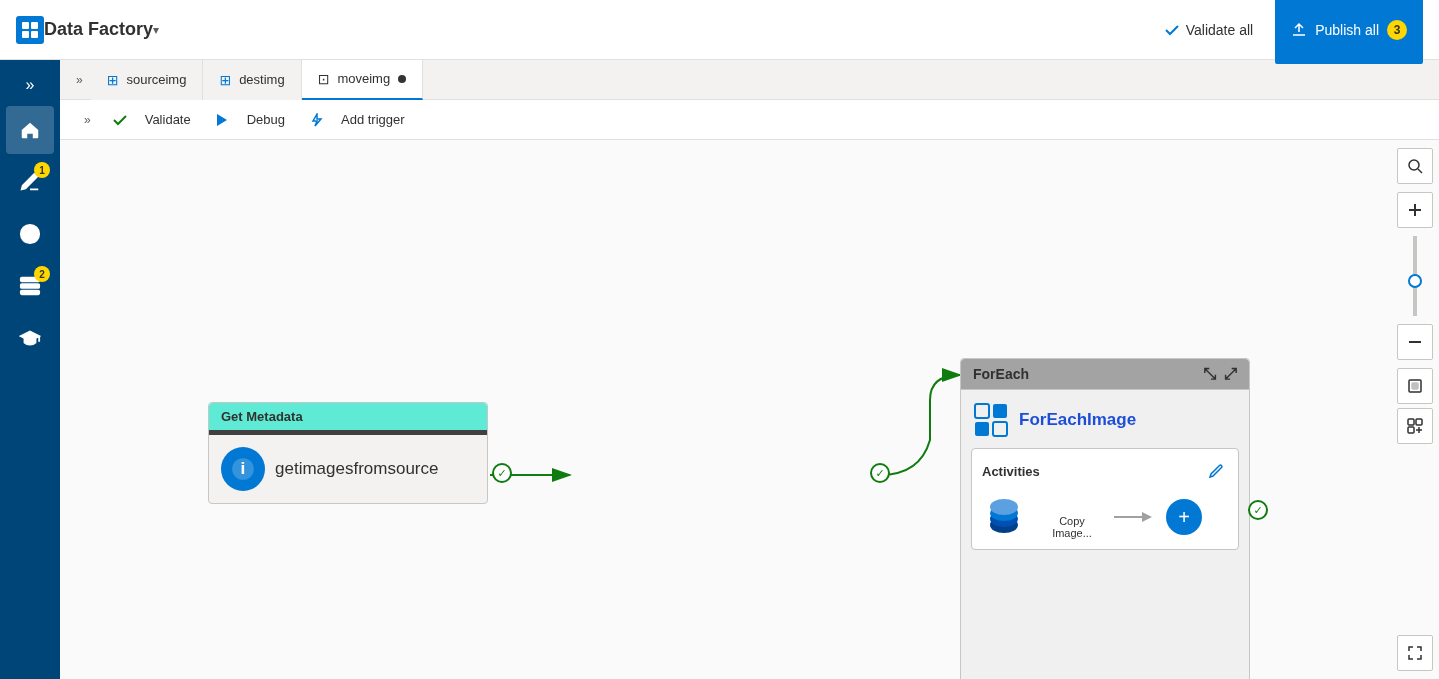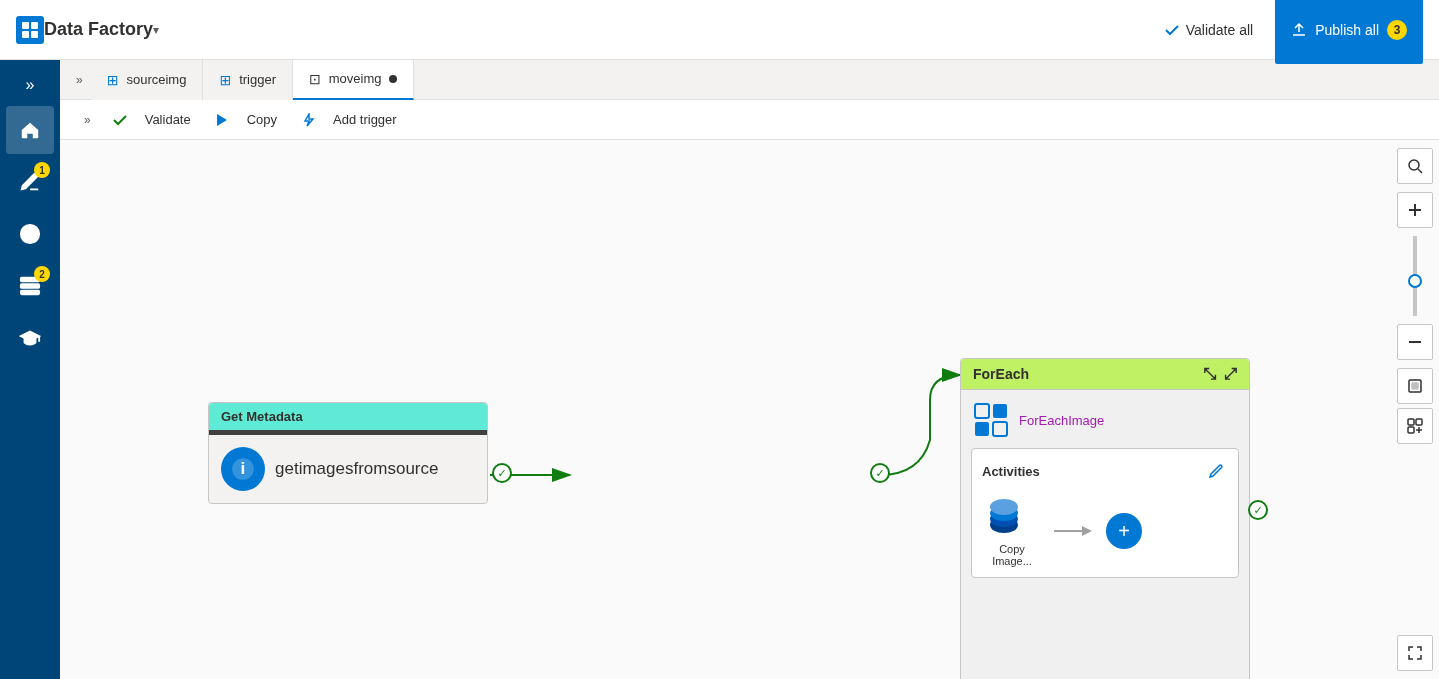--- a/index.html
+++ b/index.html
@@ -269,44 +269,44 @@
       border-radius: 4px;
     }
     .foreach-header {
       display: flex;
       align-items: center;
       justify-content: space-between;
       padding: 6px 12px;
       font-size: 14px;
       font-weight: 600;
       color: #323130;
-      background: #bef264;
+      background: #a3a3a3;
       border-bottom: 1px solid #c8c6c4;
       border-radius: 4px 4px 0 0;
     }
     .foreach-header-right {
       display: flex; align-items: center; gap: 8px;
     }
     .foreach-body {
       padding: 10px;
     }
     .foreach-activity-row {
       display: flex;
       align-items: center;
       gap: 8px;
       margin-bottom: 8px;
     }
     .foreach-icon {
       width: 40px; height: 40px;
       display: flex; align-items: center; justify-content: center;
     }
     .foreach-name {
-      font-size: 13px;
-      font-weight: 400;
-      color: #a21caf;
+      font-size: 17px;
+      font-weight: 700;
+      color: #1d4ed8;
     }
     .activities-box {
       background: #fff;
       border: 1px solid #c8c6c4;
       border-radius: 4px;
       padding: 10px;
       position: relative;
     }
     .activities-header {
       display: flex;
@@ -326,23 +326,23 @@
       cursor: pointer;
       display: flex; align-items: center; justify-content: center;
     }
     .activities-content {
       display: flex;
       align-items: center;
       gap: 12px;
     }
     .activity-node {
       display: flex;
-      flex-direction: column;
-      align-items: flex-start;
-      gap: 4px;
+      flex-direction: row;
+      align-items: flex-end;
+      gap: 16px;
       cursor: pointer;
     }
     .activity-icon {
       width: 44px; height: 44px;
       display: flex; align-items: center; justify-content: center;
     }
     .activity-label {
       font-size: 11px;
       color: #323130;
       text-align: center;
@@ -490,21 +490,21 @@
     <div class="tabs-bar">
       <span class="tabs-expand">»</span>
 
       <div class="tab">
         <span class="tab-icon">⊞</span>
         <span>sourceimg</span>
       </div>
 
       <div class="tab">
         <span class="tab-icon">⊞</span>
-        <span>trigger</span>
+        <span>destimg</span>
       </div>
 
       <div class="tab active">
         <span class="tab-icon" style="color:#323130;">⊡</span>
         <span>moveimg</span>
         <span class="tab-dot"></span>
       </div>
     </div>
 
     <div class="toolbar">
@@ -512,21 +512,21 @@
       <button class="toolbar-btn">
         <svg width="14" height="14" viewBox="0 0 14 14" fill="none">
             <polyline points="1,7 5,11 13,3" stroke="#107c10" stroke-width="2"></polyline>
           </svg>
         <span>Validate</span>
       </button>
       <button class="toolbar-btn">
         <svg width="14" height="14" viewBox="0 0 14 14" fill="#0078d4">
             <polygon points="2,1 12,7 2,13"></polygon>
           </svg>
-        <span>Copy</span>
+        <span>Debug</span>
       </button>
       <button class="toolbar-btn">
         <svg width="14" height="14" viewBox="0 0 14 14" fill="none" stroke="#0078d4" stroke-width="1.5">
             <path d="M8 1L4 8h4l-2 5 6-7H8z"></path>
           </svg>
         <span>Add trigger</span>
       </button>
     </div>
 
     <div class="canvas">

